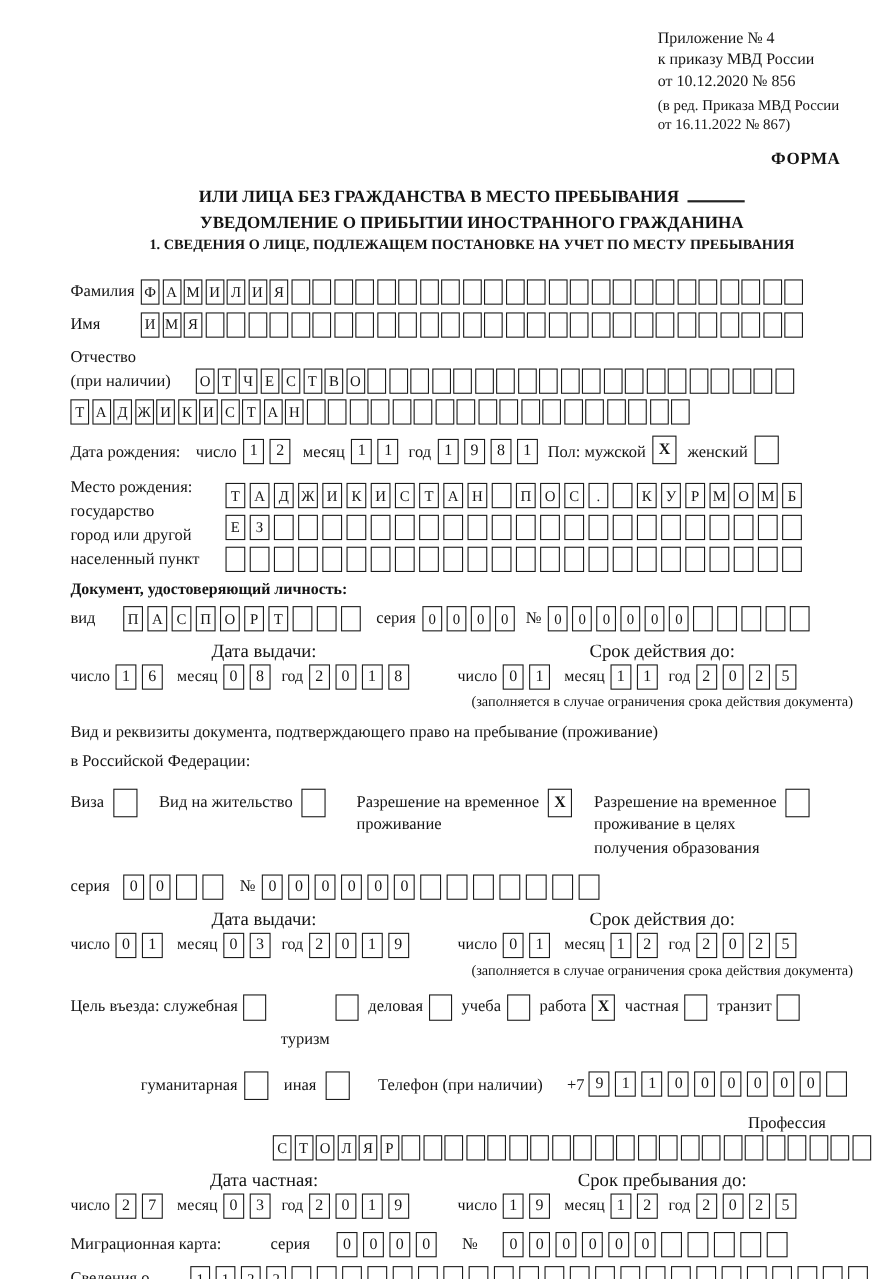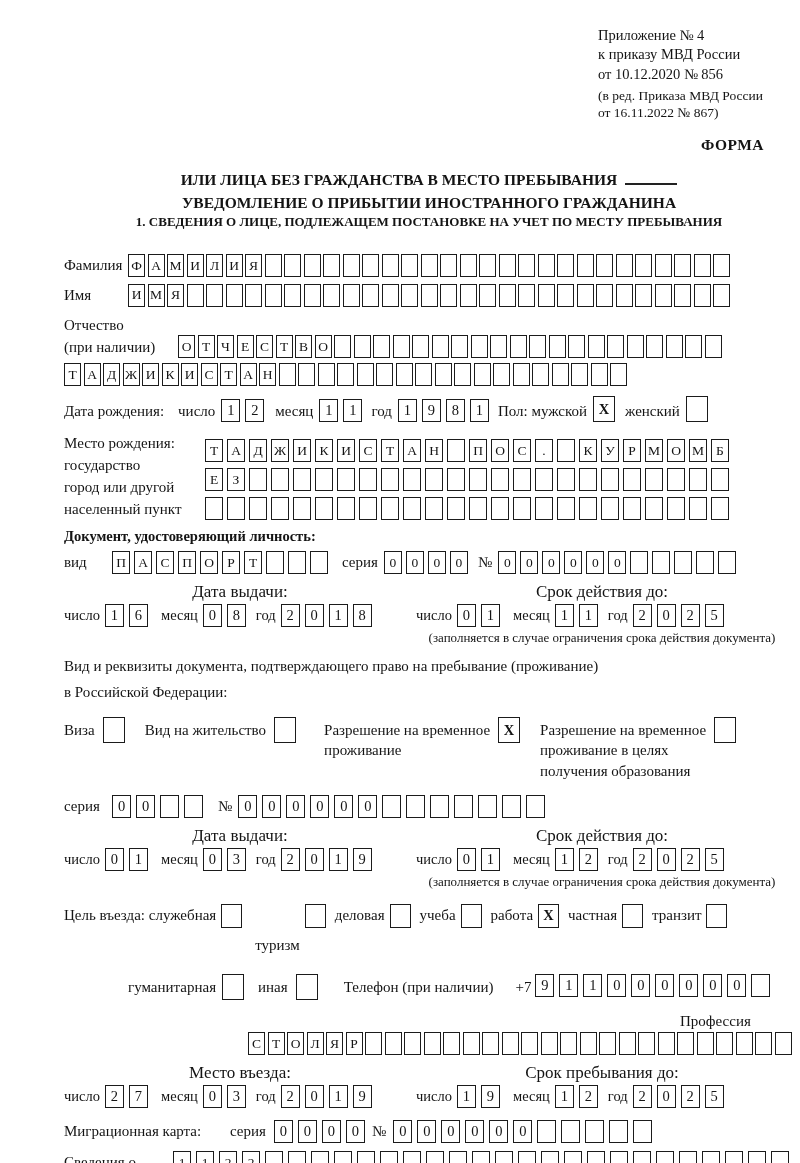--- a/index.html
+++ b/index.html
@@ -608,21 +608,21 @@
           <span class="cell"></span>
           <span class="cell"></span>
           <span class="cell"></span>
           <span class="cell"></span>
           <span class="cell"></span>
         </div>
     </div>
 
     <div class="dates">
       <div class="col-l">
-        <div class="dhdr">Место въезда:</div>
+        <div class="dhdr">Дата частная:</div>
         <div class="dgrp">
           <span class="dl">число</span>
           <div class="cg cg-date">
               <span class="cell">2</span>
               <span class="cell">7</span>
             </div>
           <span class="dl2">месяц</span>
           <div class="cg cg-date">
               <span class="cell">0</span>
               <span class="cell">3</span>
@@ -653,21 +653,21 @@
           <div class="cg cg-date">
               <span class="cell">2</span>
               <span class="cell">0</span>
               <span class="cell">2</span>
               <span class="cell">5</span>
             </div>
         </div>
       </div>
     </div>
 
-    <div class="row" style="margin-top:10px;">
+    <div class="row" style="margin-top:10px;gap:16px;">
       <div class="lbl" style="width:150px;">Миграционная карта:</div>
       <div class="inl lbl" style="padding-left:16px; padding-right:8px;">серия</div>
       <div class="cg cg-date">
           <span class="cell">0</span>
           <span class="cell">0</span>
           <span class="cell">0</span>
           <span class="cell">0</span>
         </div>
       <div class="inl lbl" style="padding-left:2px; padding-right:7px;">№</div>
       <div class="cg cg-date">

